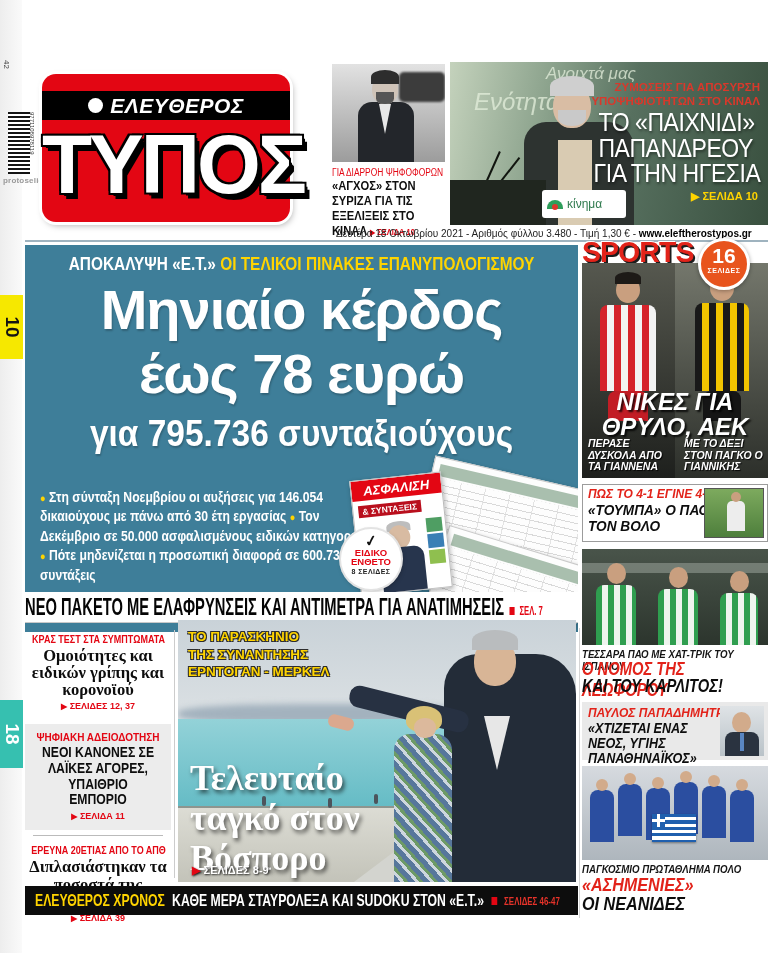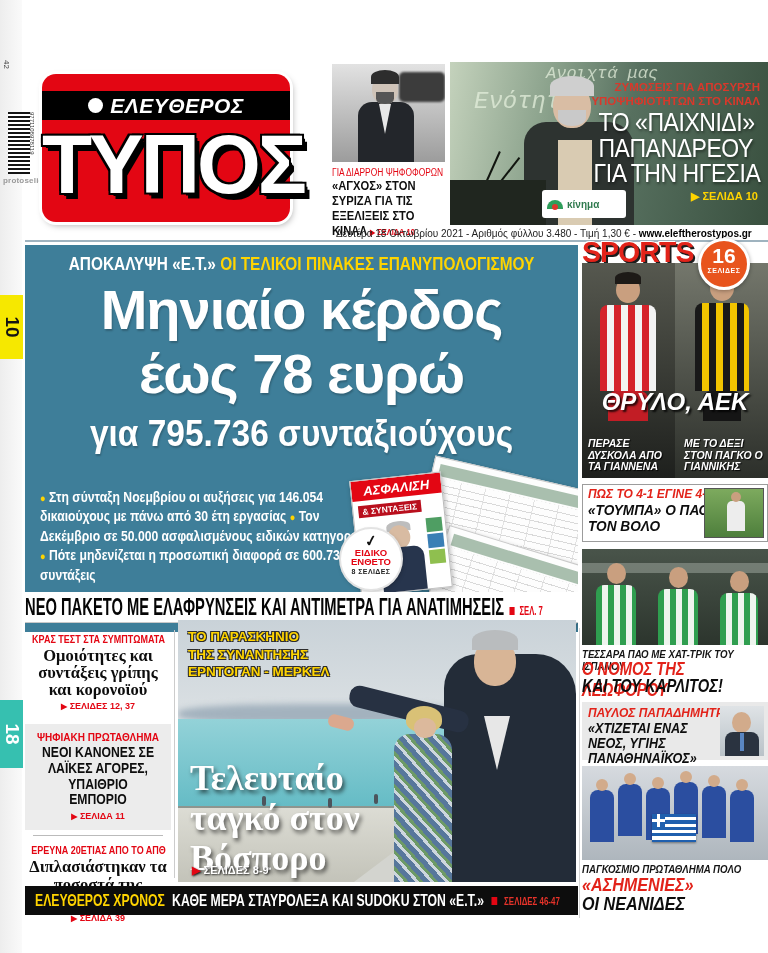--- a/index.html
+++ b/index.html
@@ -43,36 +43,36 @@
   .ts-shirt{position:absolute;left:47px;top:40px;width:12px;height:30px;background:#e8e8e8;clip-path:polygon(0 0,100% 0,50% 100%)}
   .kicker{color:#e30613;font-weight:400;font-size:10px}
   .ts-kicker{margin-top:5px}
   .ts-head-line{margin-top:1px;font-weight:900;font-size:13.5px;line-height:1.1;color:#0f0f0f}
   .pref{color:#e30613;font-weight:bold;font-size:9px;white-space:nowrap}
   .pref .arr{font-size:8px}
 
   
   .papan{left:450px;top:62px;width:318px;height:163px;overflow:hidden;
     background:linear-gradient(100deg,#c4d2bc 0%,#8ba28c 30%,#57705f 55%,#39503f 100%)}
-  .pa-script{position:absolute;font-family:Liberation Mono, monospace;font-style:italic;color:#e4efdc;opacity:.75}
+  .pa-script{position:absolute;font-family:Liberation Sans, sans-serif;font-style:italic;color:#e4efdc;opacity:.75}
   .pa-s1{left:96px;top:2px;font-size:17px}
   .pa-s2{left:24px;top:26px;font-size:24px}
   .pa-fig-body{position:absolute;left:74px;top:60px;width:110px;height:104px;border-radius:22px 26px 0 0;background:#2d3330}
   .pa-fig-shirt{position:absolute;left:108px;top:78px;width:34px;height:86px;background:#d9cbb2}
   .pa-fig-head{position:absolute;left:103px;top:22px;width:38px;height:44px;border-radius:50% 50% 46% 46%;background:#d9bda4}
   .pa-fig-hair{position:absolute;left:100px;top:14px;width:44px;height:20px;border-radius:50% 50% 0 0;background:#cfcfcf}
   .pa-fig-beard{position:absolute;left:108px;top:48px;width:28px;height:16px;border-radius:0 0 50% 50%;background:#c9c9c9}
   .pa-podium{position:absolute;left:0px;top:118px;width:96px;height:45px;background:#20261f}
   .pa-mic{position:absolute;width:2px;height:34px;background:#11150f;transform:rotate(24deg)}
   .pa-mic1{left:42px;top:88px}.pa-mic2{left:58px;top:92px;transform:rotate(38deg)}
   .pa-logo{position:absolute;left:92px;top:128px;width:84px;height:28px;background:#fff;border-radius:3px;
     display:flex;align-items:center;gap:4px;padding:0 5px}
   .pa-logo-sun{width:16px;height:9px;border-radius:16px 16px 0 0;background:#2e9e5b;position:relative}
   .pa-logo-sun::after{content:"";position:absolute;left:5px;top:4px;width:6px;height:6px;border-radius:50%;background:#e0352c}
-  .pa-logo-text{color:#2f7a4e;font-size:10px;font-weight:bold}
+  .pa-logo-text{color:#2f7a4e;font-size:12px;font-weight:normal}
   .pa-kicker{position:absolute;right:8px;top:18px;text-align:right;color:#d9382b;font-weight:900;font-size:11.5px;line-height:1.25}
   .pa-head{position:absolute;right:8px;top:48px;text-align:center;color:#fff;font-weight:400;font-size:25px;line-height:1.02;
     letter-spacing:-.5px;text-shadow:1px 2px 3px rgba(0,0,0,.45)}
   .pa-head .cond{display:inline-block;transform:scaleX(.92);transform-origin:right center}
   .pa-pref{position:absolute;right:10px;top:128px;color:#ffd400;font-weight:bold;font-size:11px}
 
   
   .dateline{left:336px;top:228px;font-size:10px;color:#222;white-space:nowrap}
   .dateline b{color:#000}
   .toprule{left:25px;top:240px;width:743px;height:2px;background:#9fb3bf}
@@ -366,25 +366,25 @@
     <div class="strip7-inner">
       <span class="strip7-h">ΝΕΟ ΠΑΚΕΤΟ ΜΕ ΕΛΑΦΡΥΝΣΕΙΣ ΚΑΙ ΑΝΤΙΜΕΤΡΑ ΓΙΑ ΑΝΑΤΙΜΗΣΕΙΣ</span>
       <span class="sq"></span>
       <span class="strip7-ref">ΣΕΛ. 7</span>
     </div>
   </div>
 
   <div class="leftcol abs">
     <div class="lc-item">
       <div class="lc-kicker"><span class="fitw" style="width:112%;transform:scaleX(.9)">ΚΡΑΣ ΤΕΣΤ ΣΤΑ ΣΥΜΠΤΩΜΑΤΑ</span></div>
-      <div class="lc-serif">Ομοιότητες και συντάξεις γρίπης και κορονοϊού</div>
+      <div class="lc-serif">Ομοιότητες και ειδικών γρίπης και κορονοϊού</div>
       <div class="pref lc-ref"><span class="arr">▶</span> <span>ΣΕΛΙΔΕΣ 12, 37</span></div>
     </div>
     <div class="lc-item lc-gray">
-      <div class="lc-kicker">ΨΗΦΙΑΚΗ ΠΡΩΤΑΘΛΗΜΑ</div>
+      <div class="lc-kicker">ΨΗΦΙΑΚΗ ΑΔΕΙΟΔΟΤΗΣΗ</div>
       <div><span class="lc-sans">ΝΕΟΙ ΚΑΝΟΝΕΣ ΣΕ ΛΑΪΚΕΣ ΑΓΟΡΕΣ, ΥΠΑΙΘΡΙΟ ΕΜΠΟΡΙΟ</span></div>
       <div class="pref lc-ref"><span class="arr">▶</span> <span>ΣΕΛΙΔΑ 11</span></div>
     </div>
     <div class="lc-rule"></div>
     <div class="lc-item">
       <div class="lc-kicker"><span class="fitw" style="width:112%;transform:scaleX(.9)">ΕΡΕΥΝΑ 20ΕΤΙΑΣ ΑΠΟ ΤΟ ΑΠΘ</span></div>
       <div class="lc-serif">Διπλασιάστηκαν τα ποσοστά της κατάθλιψης</div>
       <div class="pref lc-ref"><span class="arr">▶</span> <span>ΣΕΛΙΔΑ 39</span></div>
     </div>
   </div>
@@ -449,20 +449,21 @@
       <div class="pl-hair" style="left:33px;top:9px;width:26px;height:12px"></div>
       <div class="pl-torso" style="left:26px;top:128px;width:40px;height:30px;background:#c21d25"></div>
     </div>
     <div class="sp1-right">
       <div class="pl-torso st-aek" style="left:20px;top:40px;width:54px;height:88px"></div>
       <div class="pl-head" style="left:35px;top:12px;width:24px;height:26px"></div>
       <div class="pl-hair" style="left:34px;top:7px;width:26px;height:12px"></div>
       <div class="pl-torso" style="left:28px;top:128px;width:38px;height:30px;background:#151515"></div>
     </div>
     <div class="sp1-h">
+      <div>ΝΙΚΕΣ ΓΙΑ</div>
       <div>ΘΡΥΛΟ, ΑΕΚ</div>
     </div>
     <div class="sp1-sub sp1-subL">ΠΕΡΑΣΕ ΔΥΣΚΟΛΑ ΑΠΟ ΤΑ ΓΙΑΝΝΕΝΑ</div>
     <div class="sp1-sub sp1-subR">ΜΕ ΤΟ ΔΕΞΙ ΣΤΟΝ ΠΑΓΚΟ Ο ΓΙΑΝΝΙΚΗΣ</div>
   </div>
 
   <div class="sp2 abs">
     <div class="sp-kick">ΠΩΣ ΤΟ 4-1 ΕΓΙΝΕ 4-4</div>
     <span class="sp2-h">«ΤΟΥΜΠΑ» Ο ΠΑΟΚ ΑΠΟ ΤΟΝ ΒΟΛΟ</span>
     <div class="sp2-photo">

